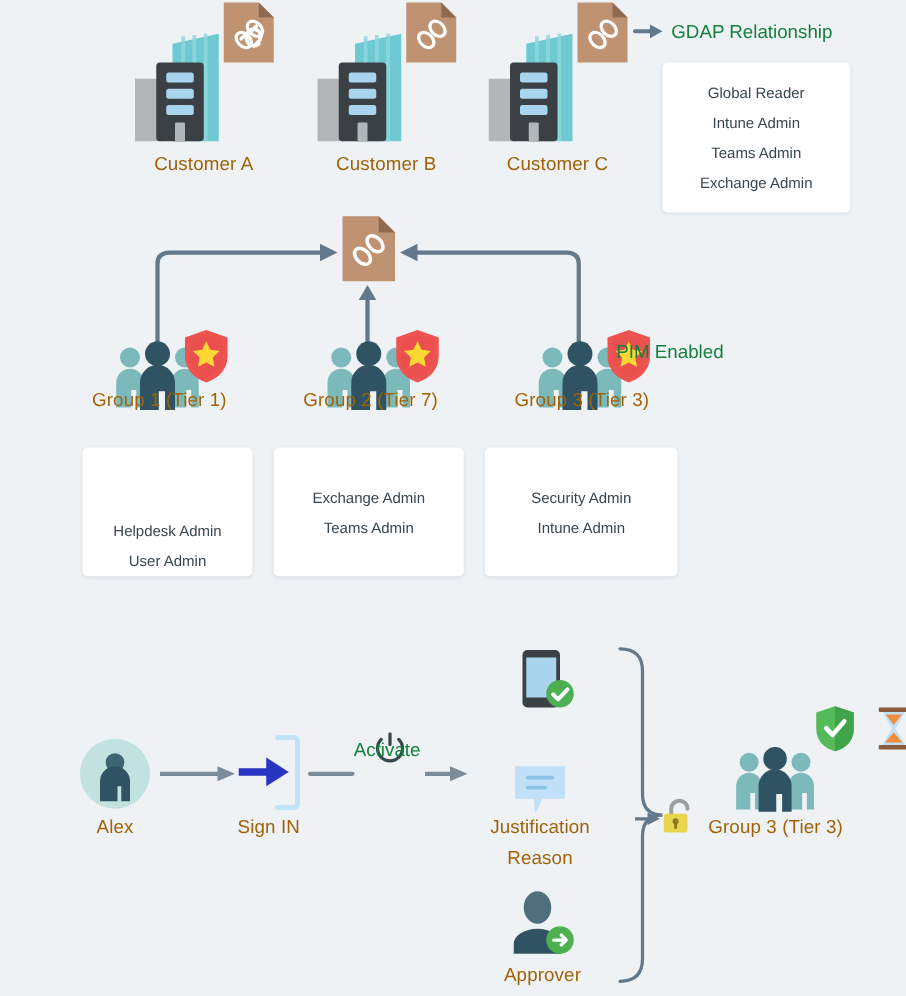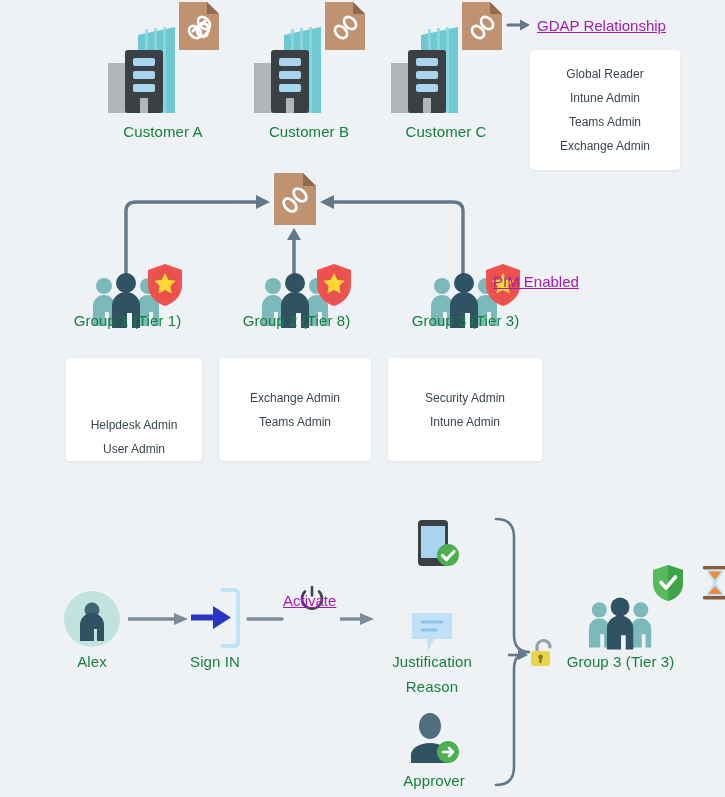--- a/index.html
+++ b/index.html
@@ -7,31 +7,31 @@
     width:725px;height:797px;
     background:#eff2f5;
     font-family:"Liberation Sans", sans-serif;
     color:#37474f;
     overflow:hidden;
     position:relative;
   }
   .stage{position:absolute;left:0;top:0;width:725px;height:797px;}
   .abs{position:absolute;}
   .lbl{
-    font-size:15px;color:#15803d;text-align:center;white-space:nowrap;
+    font-size:15px;color:#a16207;text-align:center;white-space:nowrap;
     letter-spacing:0.1px;
   }
   .card{
     background:#ffffff;border-radius:4px;
     box-shadow:0 1px 3px rgba(40,60,80,.10);
     display:flex;flex-direction:column;align-items:center;justify-content:center;
     text-align:center;
   }
   .card .line{font-size:12px;line-height:24px;color:#37474f;white-space:nowrap;}
-  .legend-text{font-size:15px;color:#a21caf;white-space:nowrap;text-decoration:underline;}
+  .legend-text{font-size:15px;color:#15803d;white-space:nowrap;}
   svg{display:block;overflow:visible;}
 </style>
 </head>
 <body>
 
 <div class="stage">
 
   <div class="abs" style="left:103px;top:5px;">
     <svg width="120" height="120" viewBox="0 0 120 120">
 
@@ -209,21 +209,21 @@
         <path d="M20 2 L37 8 V23 c0 11 -8 18 -17 21 C11 41 3 34 3 23 V8 Z" fill="#ef5350"></path>
         <path d="M20 6 L33 10.5 V23 c0 9 -6.3 14.6 -13 17.2 C13.3 37.6 7 32 7 23 V10.5 Z" fill="#e14b47" opacity=".35"></path>
         <path d="M20 11 l3.3 6.8 7.4 1 -5.4 5.2 1.3 7.4 -6.6 -3.5 -6.6 3.5 1.3 -7.4 -5.4 -5.2 7.4 -1 Z" fill="#fdd835"></path>
       </svg>
     </div>
   </div>
 
   <div class="legend-text abs" style="left:493px;top:273px;">PIM Enabled</div>
 
   <div class="lbl abs" style="left:25px;top:312px;width:205px;">Group 1 (Tier 1)</div>
-  <div class="lbl abs" style="left:194px;top:312px;width:205px;">Group 2 (Tier 8)</div>
+  <div class="lbl abs" style="left:194px;top:312px;width:205px;">Group 2 (Tier 7)</div>
   <div class="lbl abs" style="left:363px;top:312px;width:205px;">Group 3 (Tier 3)</div>
 
   <div class="card abs" style="left:66px;top:358px;width:136px;height:103px;justify-content:flex-end;">
     <div class="line">Helpdesk Admin</div>
     <div class="line">User Admin</div>
   </div>
   <div class="card abs" style="left:219px;top:358px;width:152px;height:103px;">
     <div class="line">Exchange Admin</div>
     <div class="line">Teams Admin</div>
   </div>

